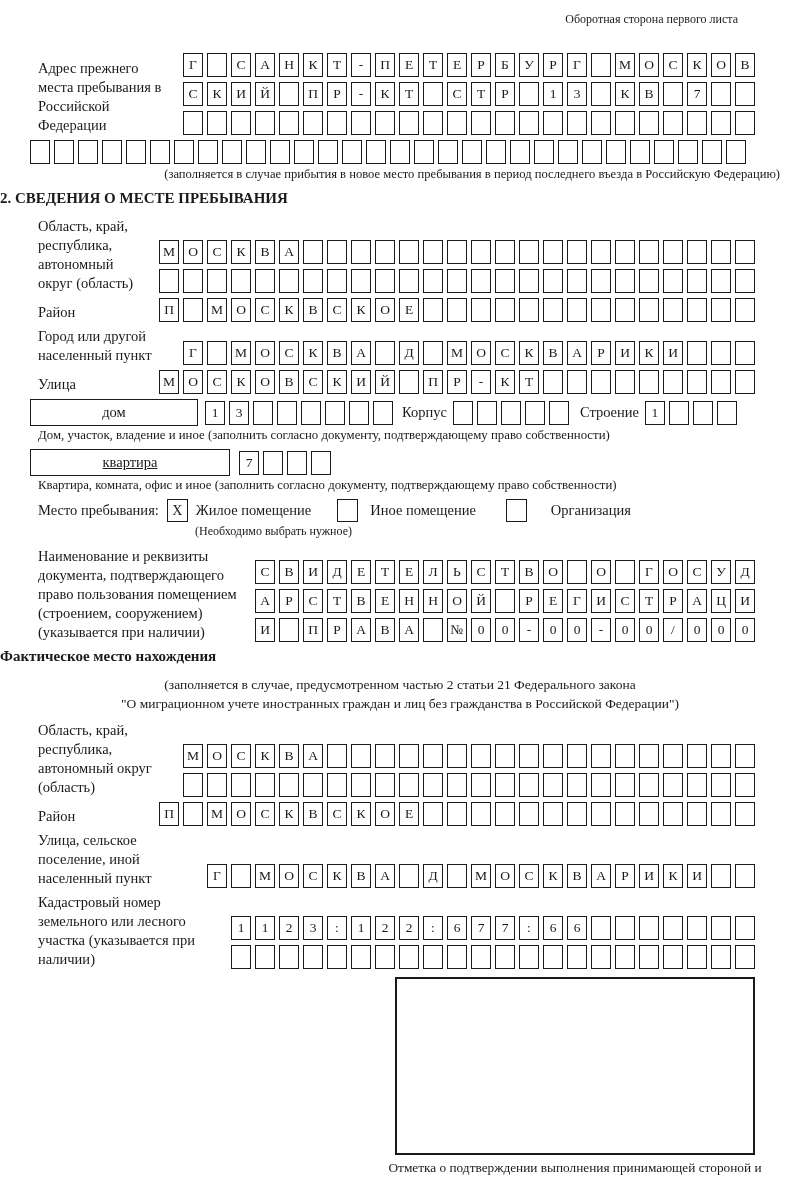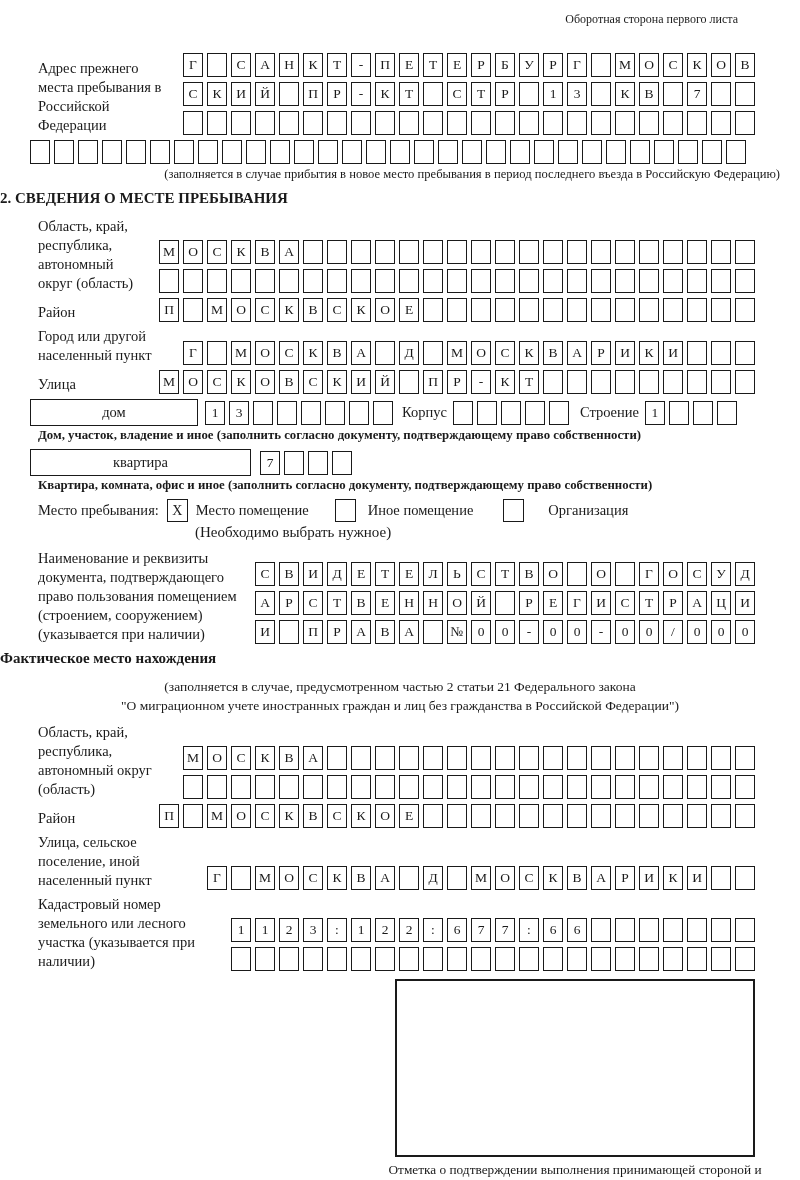--- a/index.html
+++ b/index.html
@@ -41,21 +41,20 @@
   .fullrow { margin: 5px 45px 2px 30px; }
   .caption {
     text-align: right;
     font-size: 12.6px;
     line-height: 16px;
     margin: 0 20px 4px 20px;
   }
   .caption-left {
     font-size: 12.8px;
     margin: 1px 45px 6px 38px;
-    font-weight: bold;
   }
   .section-title {
     text-align: left;
     font-weight: bold;
     font-size: 15px;
     margin: 8px 0 10px 0;
   }
   .widebox {
     border: 1.6px solid #1a1a1a;
     height: 27px;
@@ -66,21 +65,21 @@
   .houserow { display: flex; align-items: center; margin: 2px 45px 2px 30px; }
   .houserow .inline-label { font-size: 14.5px; }
   .checkline { display: flex; align-items: center; margin: 4px 45px 2px 38px; font-size: 14.5px; }
   .checkbox {
     width: 21px; height: 23px;
     border: 1.6px solid #1a1a1a;
     display: flex; align-items: center; justify-content: center;
     font-size: 14px; background: #fff;
     flex: 0 0 auto;
   }
-  .choose-note { font-size: 15px; margin: 2px 4px 8px 195px; }
+  .choose-note { font-size: 12px; margin: 2px 4px 8px 195px; }
   .subtitle { text-align: center; font-size: 13.5px; line-height: 19px; }
   .subtitle-wrap { margin-bottom: 8px; }
   .stamp-wrap { margin: 8px 45px 0 38px; }
   .stamp-box {
     width: 360px; height: 178px;
     border: 2px solid #1a1a1a;
     margin-left: auto; margin-right: 0;
     background: #fff;
   }
   .stamp-caption {
@@ -392,34 +391,34 @@
   <div class="cells" style="margin-left:6px;">
       <div class="cell">1</div>
       <div class="cell"></div>
       <div class="cell"></div>
       <div class="cell"></div>
     </div>
 </div>
 <div class="caption-left">Дом, участок, владение и иное (заполнить согласно документу, подтверждающему право собственности)</div>
 
 <div class="houserow">
-  <div class="widebox" style="width:221px;">квартира</div>
+  <div class="widebox" style="width:200px;text-decoration:underline;">квартира</div>
   <div class="cells" style="margin-left:9px;">
       <div class="cell">7</div>
       <div class="cell"></div>
       <div class="cell"></div>
       <div class="cell"></div>
     </div>
 </div>
 <div class="caption-left">Квартира, комната, офис и иное (заполнить согласно документу, подтверждающему право собственности)</div>
 
 <div class="checkline">
   <span>Место пребывания:</span>
   <span class="checkbox" style="margin-left:8px;">X</span>
-  <span style="margin-left:8px;">Место помещение</span>
+  <span style="margin-left:8px;">Жилое помещение</span>
   <span class="checkbox" style="margin-left:26px;"></span>
   <span style="margin-left:12px;">Иное помещение</span>
   <span class="checkbox" style="margin-left:30px;"></span>
   <span style="margin-left:24px;text-align:center;">Организация</span>
 </div>
 <div class="choose-note">(Необходимо выбрать нужное)</div>
 
 <div class="formrow">
   <div class="label" style="max-width:217px;">Наименование и реквизиты документа, подтверждающего право пользования помещением (строением, сооружением) (указывается при наличии)</div>
   <div class="cellcol">

